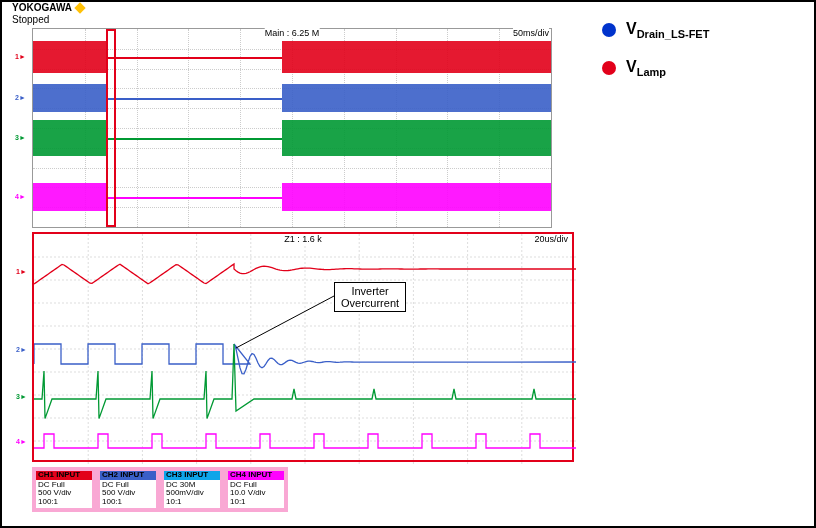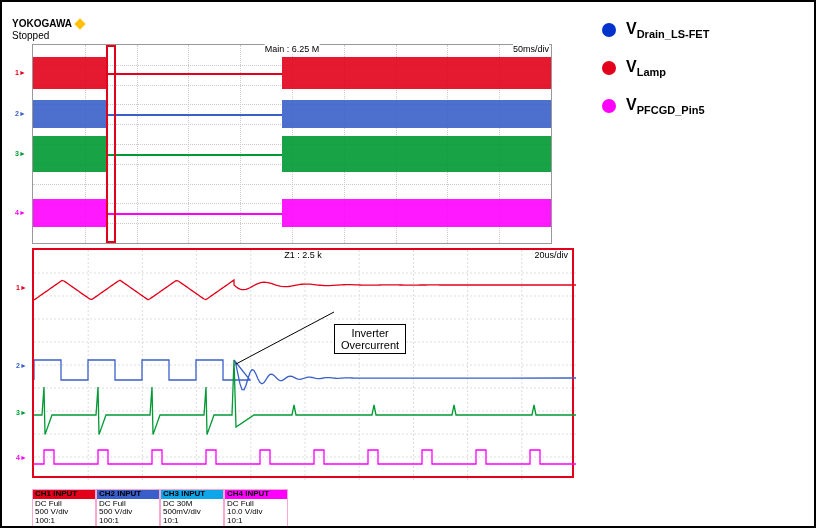--- a/index.html
+++ b/index.html
@@ -7,21 +7,21 @@
     font-family: Arial, sans-serif;
     background: #fff;
     width: 816px;
     height: 528px;
     position: relative;
     border: 2px solid #000;
   }
   .scope-area {
     position: absolute;
     left: 10px;
-    top: 16px;
+    top: 0;
     width: 570px;
     height: 510px;
     background: #fff;
   }
   .brand-bar {
     position: absolute;
     left: 0; top: 0;
     font-size: 10px;
     font-weight: bold;
     color: #000;
@@ -93,30 +93,29 @@
     z-index: 6;
   }
   .annotation-box {
     position: absolute;
     background: #fff;
     border: 1px solid #000;
     font-size: 11px;
     padding: 2px 6px;
     text-align: center;
     z-index: 10;
-    margin-top: 26px;
   }
   .ch-info-row {
     position: absolute;
     left: 20px;
     bottom: 0;
     display: flex;
   }
   .ch-info {
-    border: 1px solid #f9a8d4;
+    border: 4px solid #f9a8d4;
     width: 64px;
     font-size: 8px;
     line-height: 1.1;
     background: #fff;
   }
   .ch-info .hdr {
     color: #000;
     padding: 0 2px;
     font-size: 8px;
     font-weight: bold;
@@ -201,21 +200,21 @@
       <div class="wave-band" style="left: 48%; width: 52%; top: 46%; height: 18%; background: rgb(0, 153, 51); opacity: 0.9;"></div>
       <div class="ch-marker" style="top: 53%; color: rgb(0, 153, 51);">3►</div>
       <div class="wave-band" style="left: 0%; width: 14%; top: 78%; height: 14%; background: rgb(255, 0, 255); opacity: 0.9;"></div>
       <div class="wave-band" style="left: 14%; width: 34%; top: 85%; height: 2px; background: rgb(255, 0, 255);"></div>
       <div class="wave-band" style="left: 48%; width: 52%; top: 78%; height: 14%; background: rgb(255, 0, 255); opacity: 0.9;"></div>
       <div class="ch-marker" style="top: 83%; color: rgb(255, 0, 255);">4►</div>
       <div class="zoom-sel" style="left: 14%; width: 2%; top: 0px; bottom: 0px;"></div>
     </div>
 
   <div class="plot plot-bottom" id="plot-bottom">
-    <div class="header-label" style="left:50%;top:0;transform:translateX(-50%);">Z1 : 2.5 k</div>
+    <div class="header-label" style="left:50%;top:0;transform:translateX(-50%);">Z1 : 1.6 k</div>
     <div class="header-label" style="right:4px;top:0;">20us/div</div>
 
     <svg class="wave" id="svg-bottom" width="542" height="230">
         <line x1="54.2" x2="54.2" y1="0" y2="230" stroke="#ddd" stroke-dasharray="2,2"></line>
         <line y1="23" y2="23" x1="0" x2="542" stroke="#ddd" stroke-dasharray="2,2"></line>
         <line x1="108.4" x2="108.4" y1="0" y2="230" stroke="#ddd" stroke-dasharray="2,2"></line>
         <line y1="46" y2="46" x1="0" x2="542" stroke="#ddd" stroke-dasharray="2,2"></line>
         <line x1="162.6" x2="162.6" y1="0" y2="230" stroke="#ddd" stroke-dasharray="2,2"></line>
         <line y1="69" y2="69" x1="0" x2="542" stroke="#ddd" stroke-dasharray="2,2"></line>
         <line x1="216.8" x2="216.8" y1="0" y2="230" stroke="#ddd" stroke-dasharray="2,2"></line>
@@ -286,17 +285,13 @@
 
 <div class="legend" id="legend">
     <div class="legend-item">
       <span class="legend-dot c-blue"></span>
       <span class="legend-label"><b>V</b><span class="sub">Drain_LS-FET</span></span>
     </div>
     <div class="legend-item">
       <span class="legend-dot c-red"></span>
       <span class="legend-label"><b>V</b><span class="sub">Lamp</span></span>
     </div>
-    <div class="legend-item">
-      <span class="legend-dot c-mag"></span>
-      <span class="legend-label"><b>V</b><span class="sub">PFCGD_Pin5</span></span>
-    </div>
   </div>
 
 </body></html>

